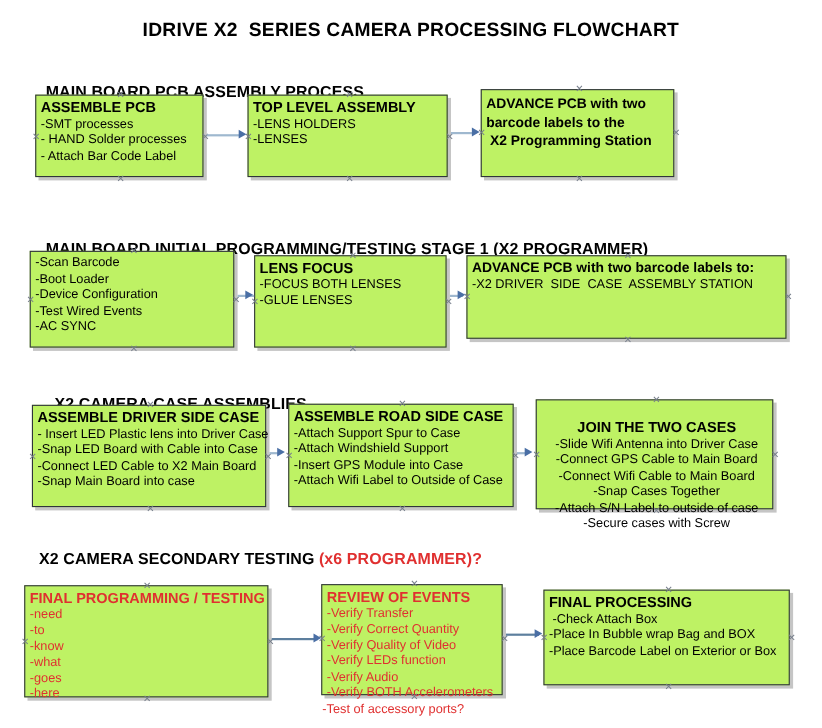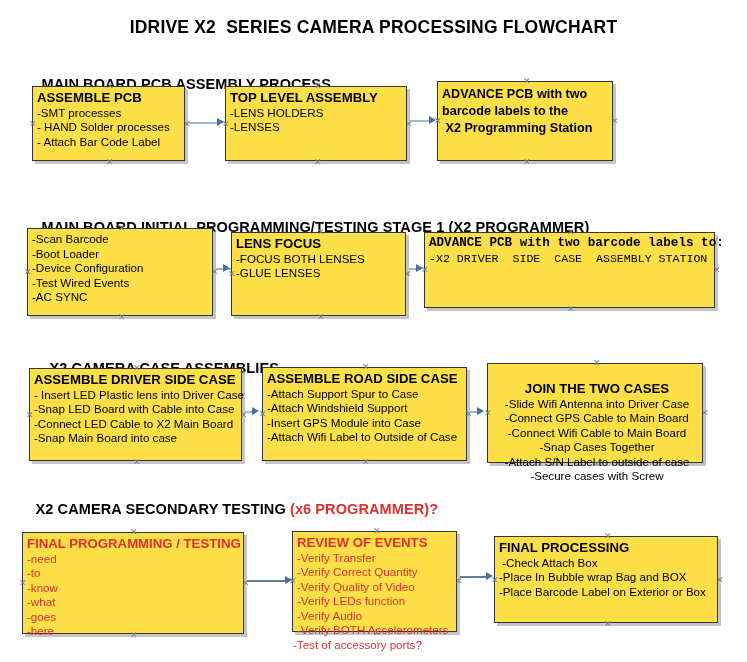--- a/index.html
+++ b/index.html
@@ -37,21 +37,21 @@
     font-weight: bold;
     color: #000000;
     white-space: pre;
     letter-spacing: 0.1px;
   }
   .section-header .accent {
     color: #e03030;
   }
 
   .node {
-    background: #fde047;
+    background: #bef264;
     border: 1px solid #30343c;
     box-sizing: border-box;
     box-shadow: 3px 3px 0 0 rgba(150,150,150,0.55);
     overflow: visible;
   }
   .node .node-body {
     padding: 3px 0 0 4px;
   }
   .node-title {
     font-size: 13.2px;
@@ -174,21 +174,21 @@
       <div class="node-title">LENS FOCUS</div>
       <div class="node-line">-FOCUS BOTH LENSES</div>
       <div class="node-line">-GLUE LENSES</div>
     </div>
     <div class="abs xh" style="left:85px; top:-4px;"></div>
     <div class="abs xh" style="left:85px; top:81px;"></div>
     <div class="abs xh" style="left:-4px; top:38px;"></div>
     <div class="abs xh" style="left:172px; top:38px;"></div>
   </div>
 
-  <div class="abs node" style="left:424px; top:232px; width:291px; height:76px;font-family:Liberation Mono, monospace;">
+  <div class="abs node" style="left:424px; top:232px; width:291px; height:76px;">
     <div class="node-body">
       <div class="node-title" style="font-size:12.6px;">ADVANCE PCB with two barcode labels to:</div>
       <div class="node-line">-X2 DRIVER  SIDE  CASE  ASSEMBLY STATION</div>
     </div>
     <div class="abs xh" style="left:142px; top:-4px;"></div>
     <div class="abs xh" style="left:142px; top:73px;"></div>
     <div class="abs xh" style="left:-4px; top:34px;"></div>
     <div class="abs xh" style="left:288px; top:34px;"></div>
   </div>
 

